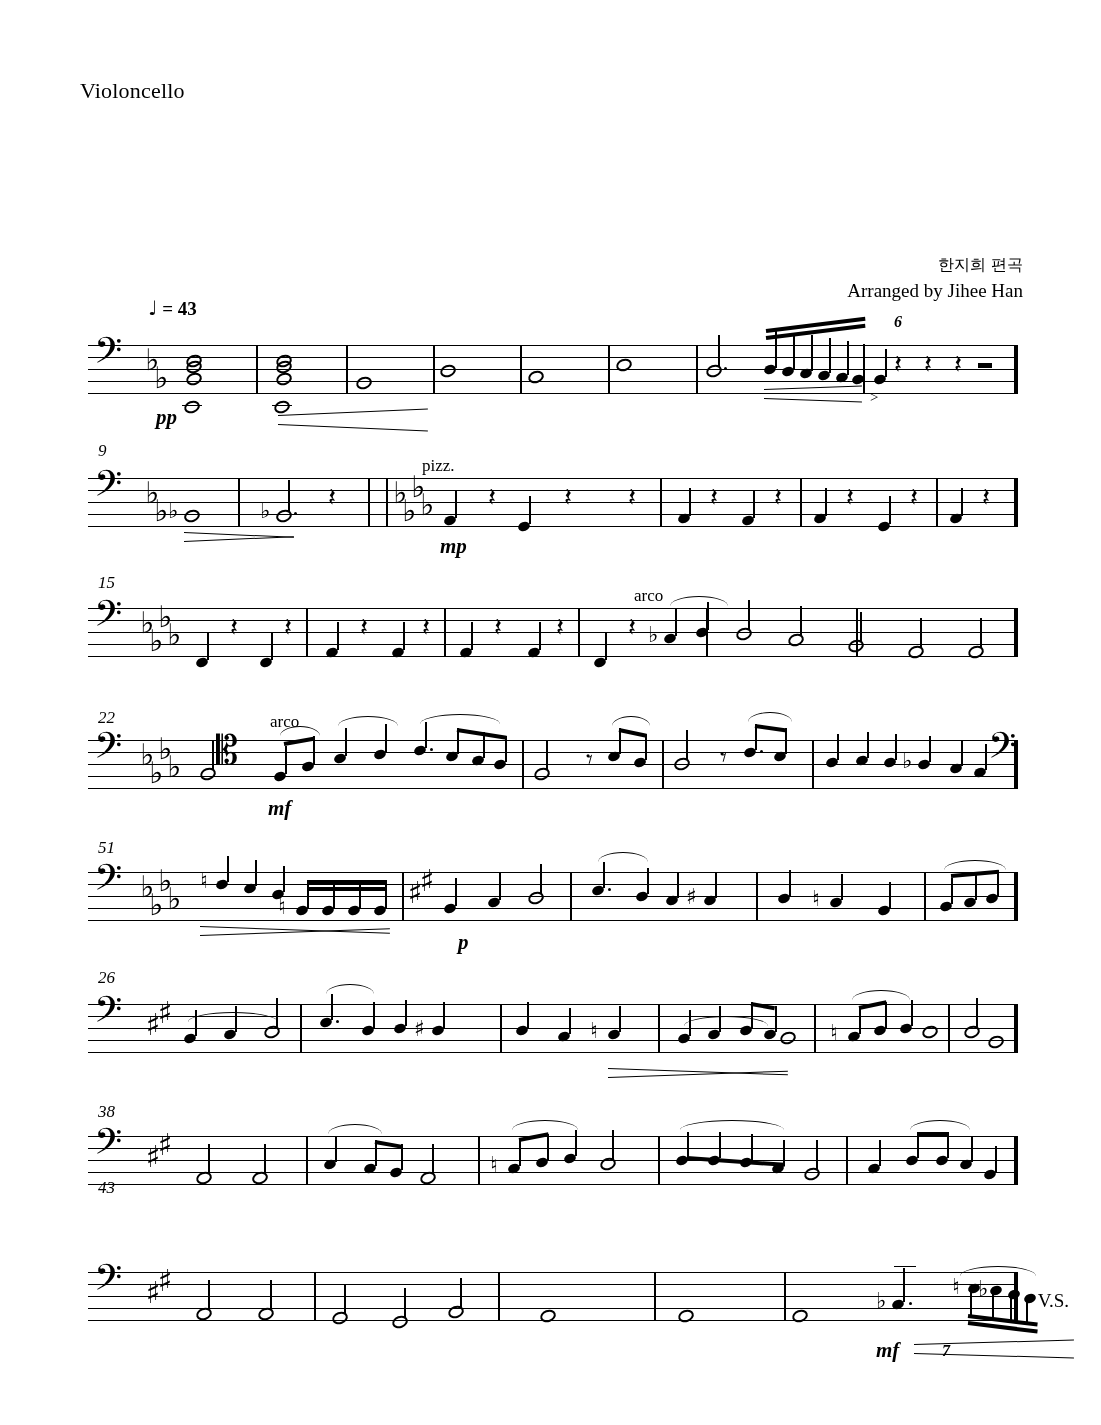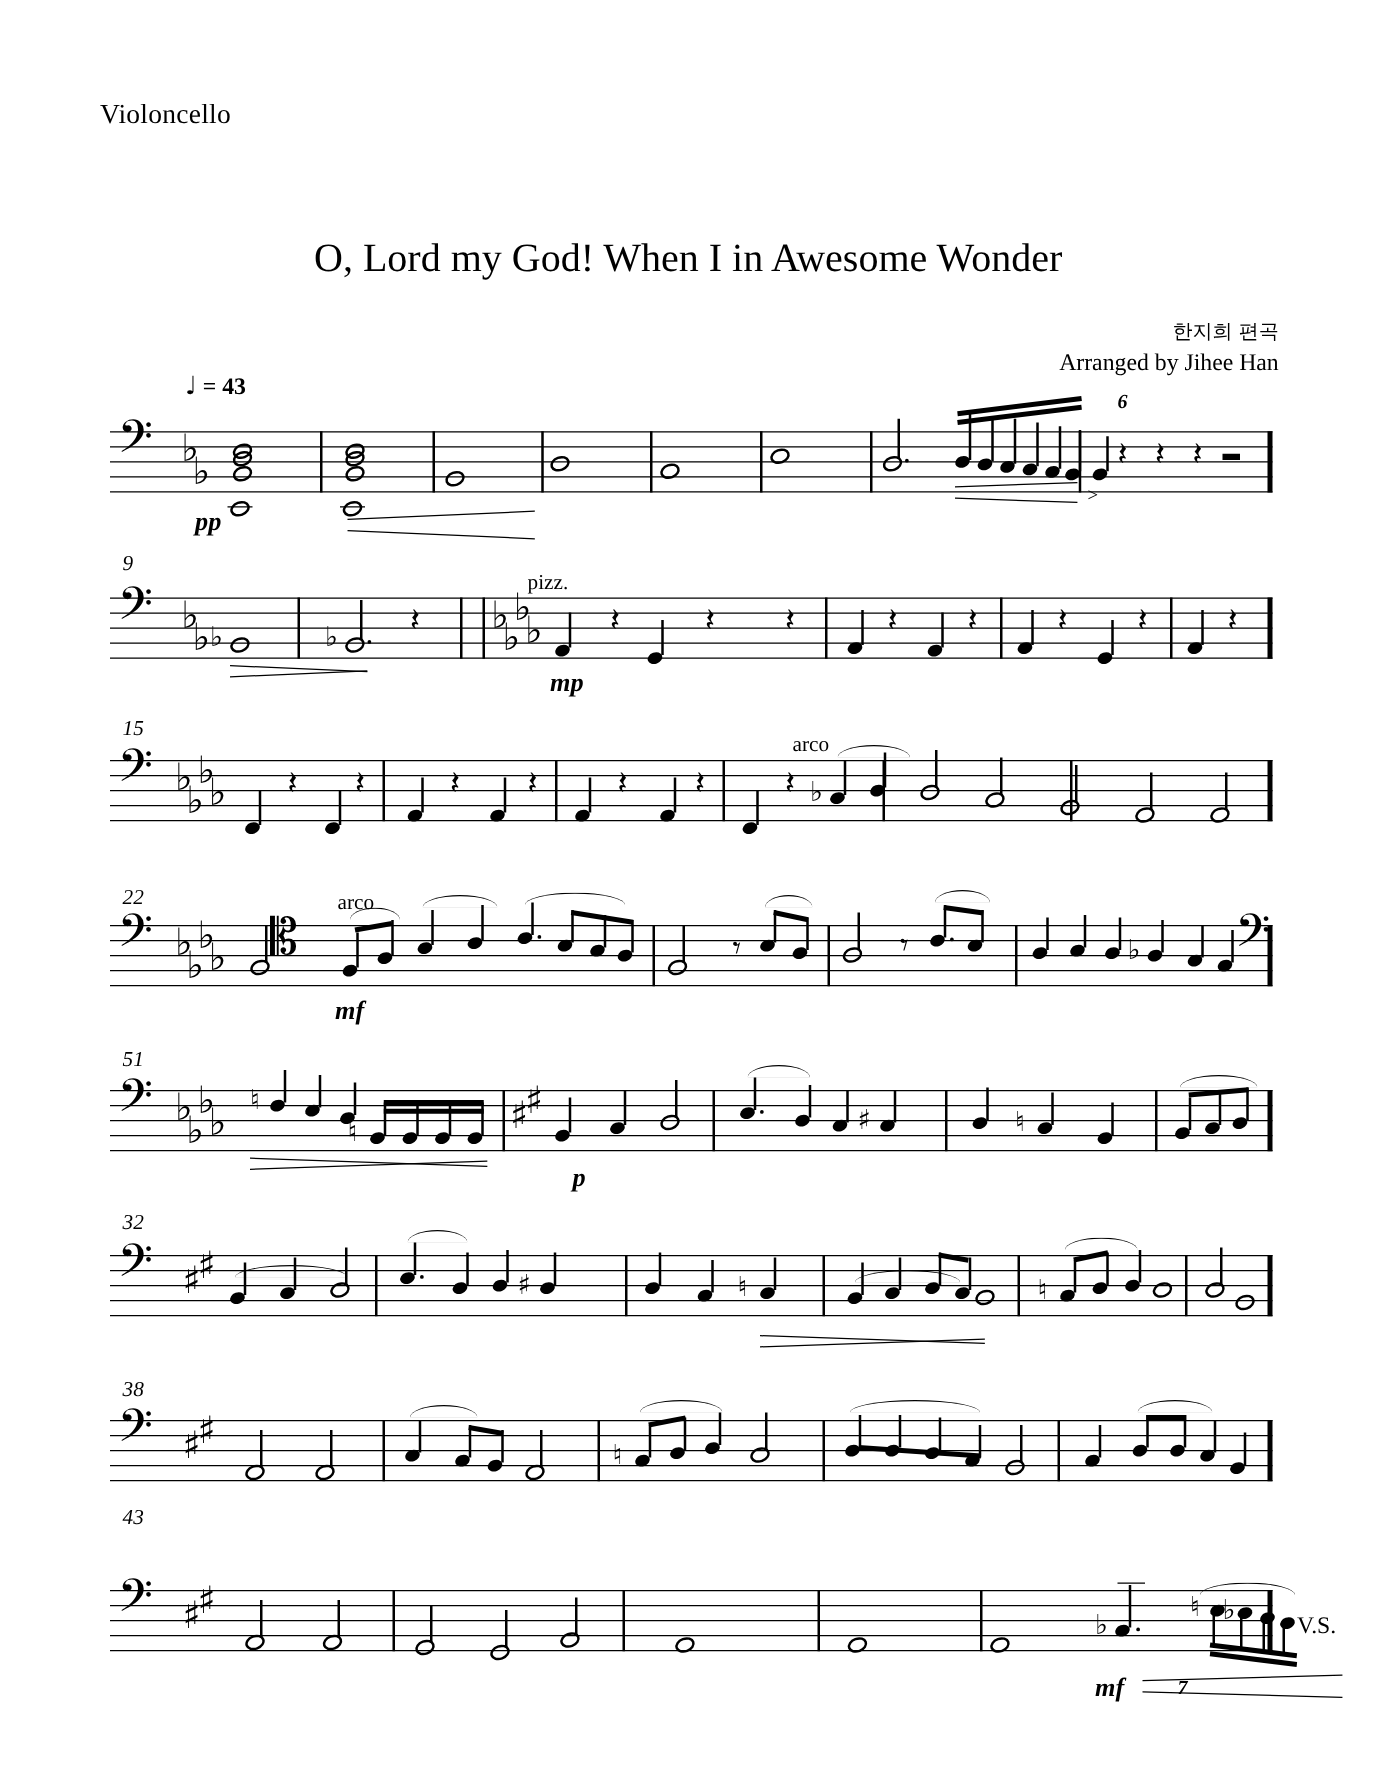--- a/index.html
+++ b/index.html
@@ -74,21 +74,20 @@
   .hair .a{position:absolute;left:0;top:0;width:100%;height:1.3px;background:#000;transform-origin:left center;}
   .hair .b{position:absolute;left:0;bottom:0;width:100%;height:1.3px;background:#000;transform-origin:left center;}
   .accentmk{position:absolute;font-size:15px;}
 </style>
 </head>
 <body>
 
 <div class="sheet">
 
   <div class="instrument">Violoncello</div>
-  <div class="title-en">O, Lord my God! When I in Awesome Wonder</div>
   <div class="arr-ko">한지희 편곡</div>
   <div class="arr-en">Arranged by Jihee Han</div>
 
   <div class="tempo">
     <span class="notehead">♩</span>
     <span>= 43</span>
   </div>
 
   <div class="vs">V.S.</div>
 
@@ -471,21 +470,21 @@
     <div class="beam" style="left:863px;top:2px;width:48px;transform:rotate(-5deg);transform-origin:left;"></div>
     <div class="slur" style="left:856px;top:-12px;width:62px;"></div>
 
     <div class="dyn" style="left:370px;top:58px;">p</div>
     <div class="hair" style="left:112px;top:54px;width:190px;">
       <div class="a" style="transform:rotate(2deg);"></div>
         <div class="b" style="transform:rotate(-2deg);"></div>
     </div>
   </div>
 
-  <div class="meas-num" style="left:98px;top:968px;">32</div>
+  <div class="meas-num" style="left:98px;top:968px;">26</div>
   <div class="system" style="left:88px;top:1004px;width:930px;height:50px;">
     <div class="staff">
       <div class="line"></div>
         <div class="line"></div>
         <div class="line"></div>
         <div class="line"></div>
         <div class="line"></div>
     </div>
     <div class="clef clef-f" style="left:6px;">𝄢</div>
     <div class="keysig" style="left:58px;top:6px;">♯</div>
@@ -626,21 +625,21 @@
     <div class="nh" style="left:848px;top:20px;"></div>
     <div class="stem" style="left:859px;top:-4px;height:26px;"></div>
     <div class="beam" style="left:829px;top:-4px;width:32px;"></div>
     <div class="nh" style="left:872px;top:24px;"></div>
     <div class="stem" style="left:883px;top:0px;height:26px;"></div>
     <div class="nh" style="left:896px;top:34px;"></div>
     <div class="stem" style="left:907px;top:10px;height:26px;"></div>
     <div class="slur" style="left:822px;top:-16px;width:60px;"></div>
   </div>
 
-  <div class="meas-num" style="left:98px;top:1204px;">43</div>
+  <div class="meas-num" style="left:98px;top:1178px;">43</div>
   <div class="system" style="left:88px;top:1272px;width:930px;height:50px;">
     <div class="staff">
       <div class="line"></div>
         <div class="line"></div>
         <div class="line"></div>
         <div class="line"></div>
         <div class="line"></div>
     </div>
     <div class="clef clef-f" style="left:6px;">𝄢</div>
     <div class="keysig" style="left:58px;top:6px;">♯</div>

